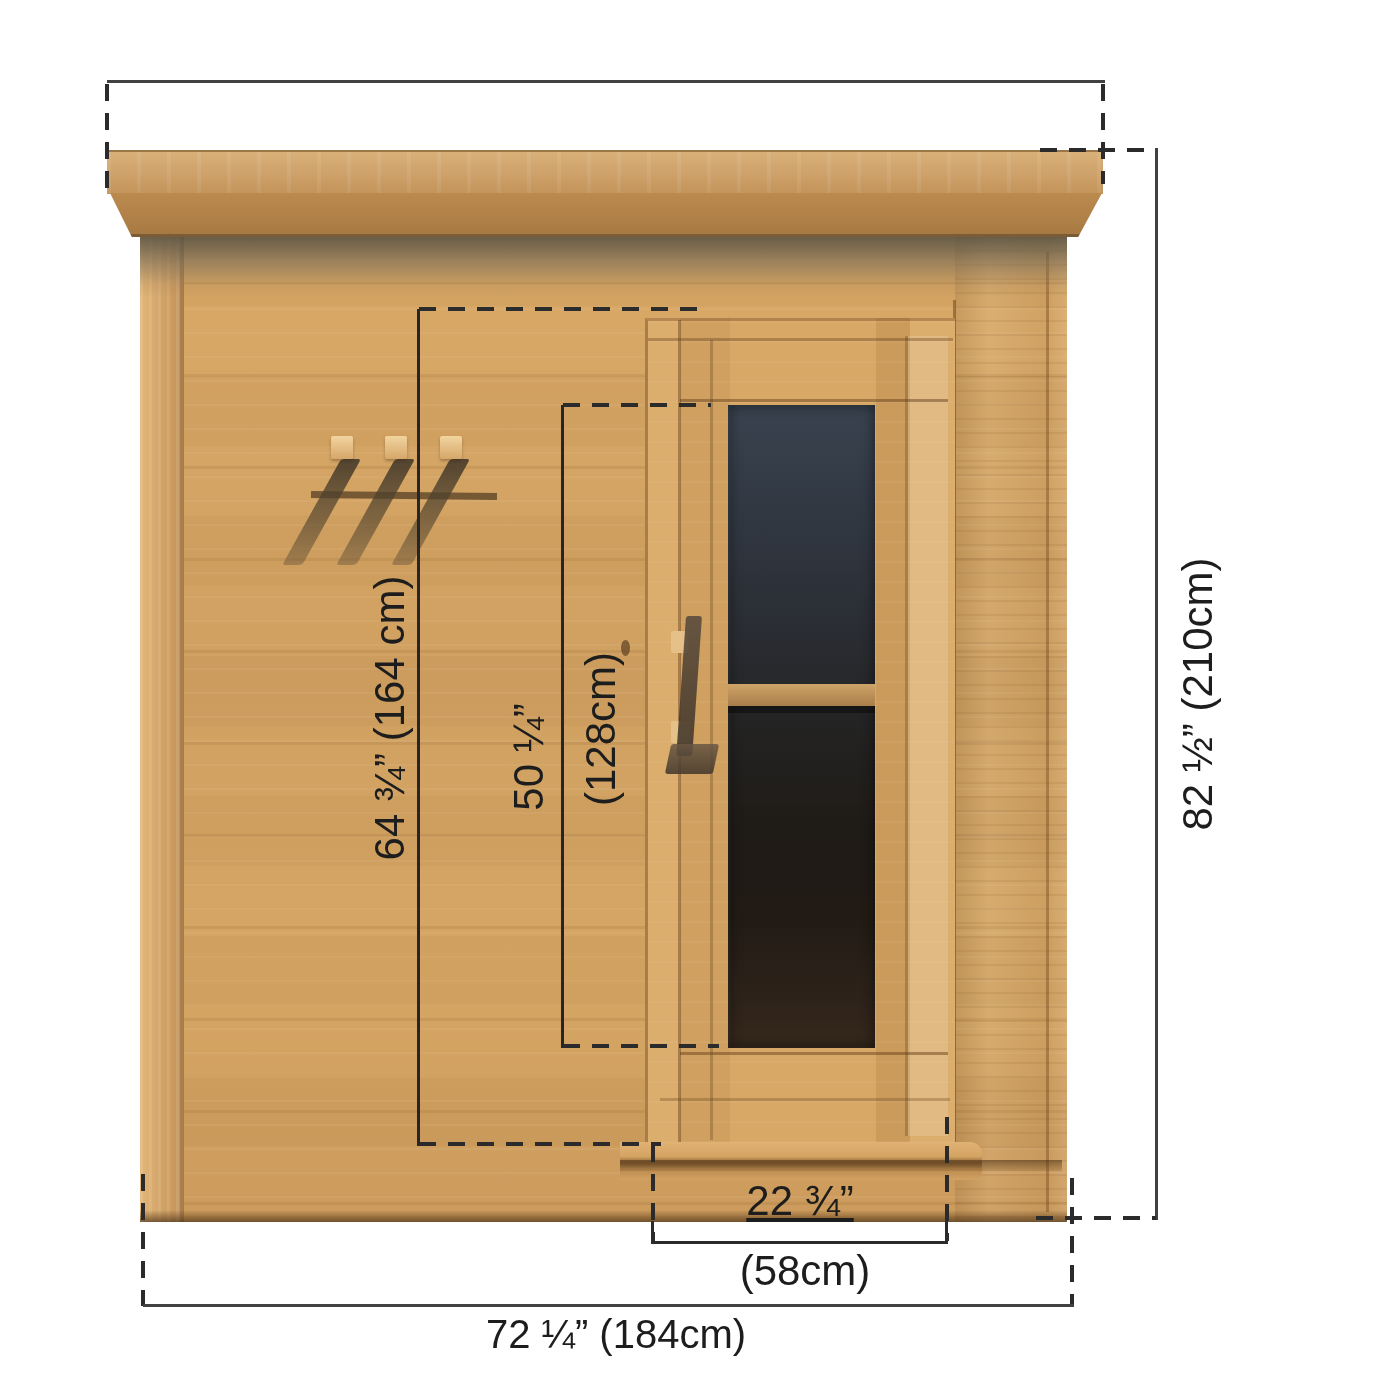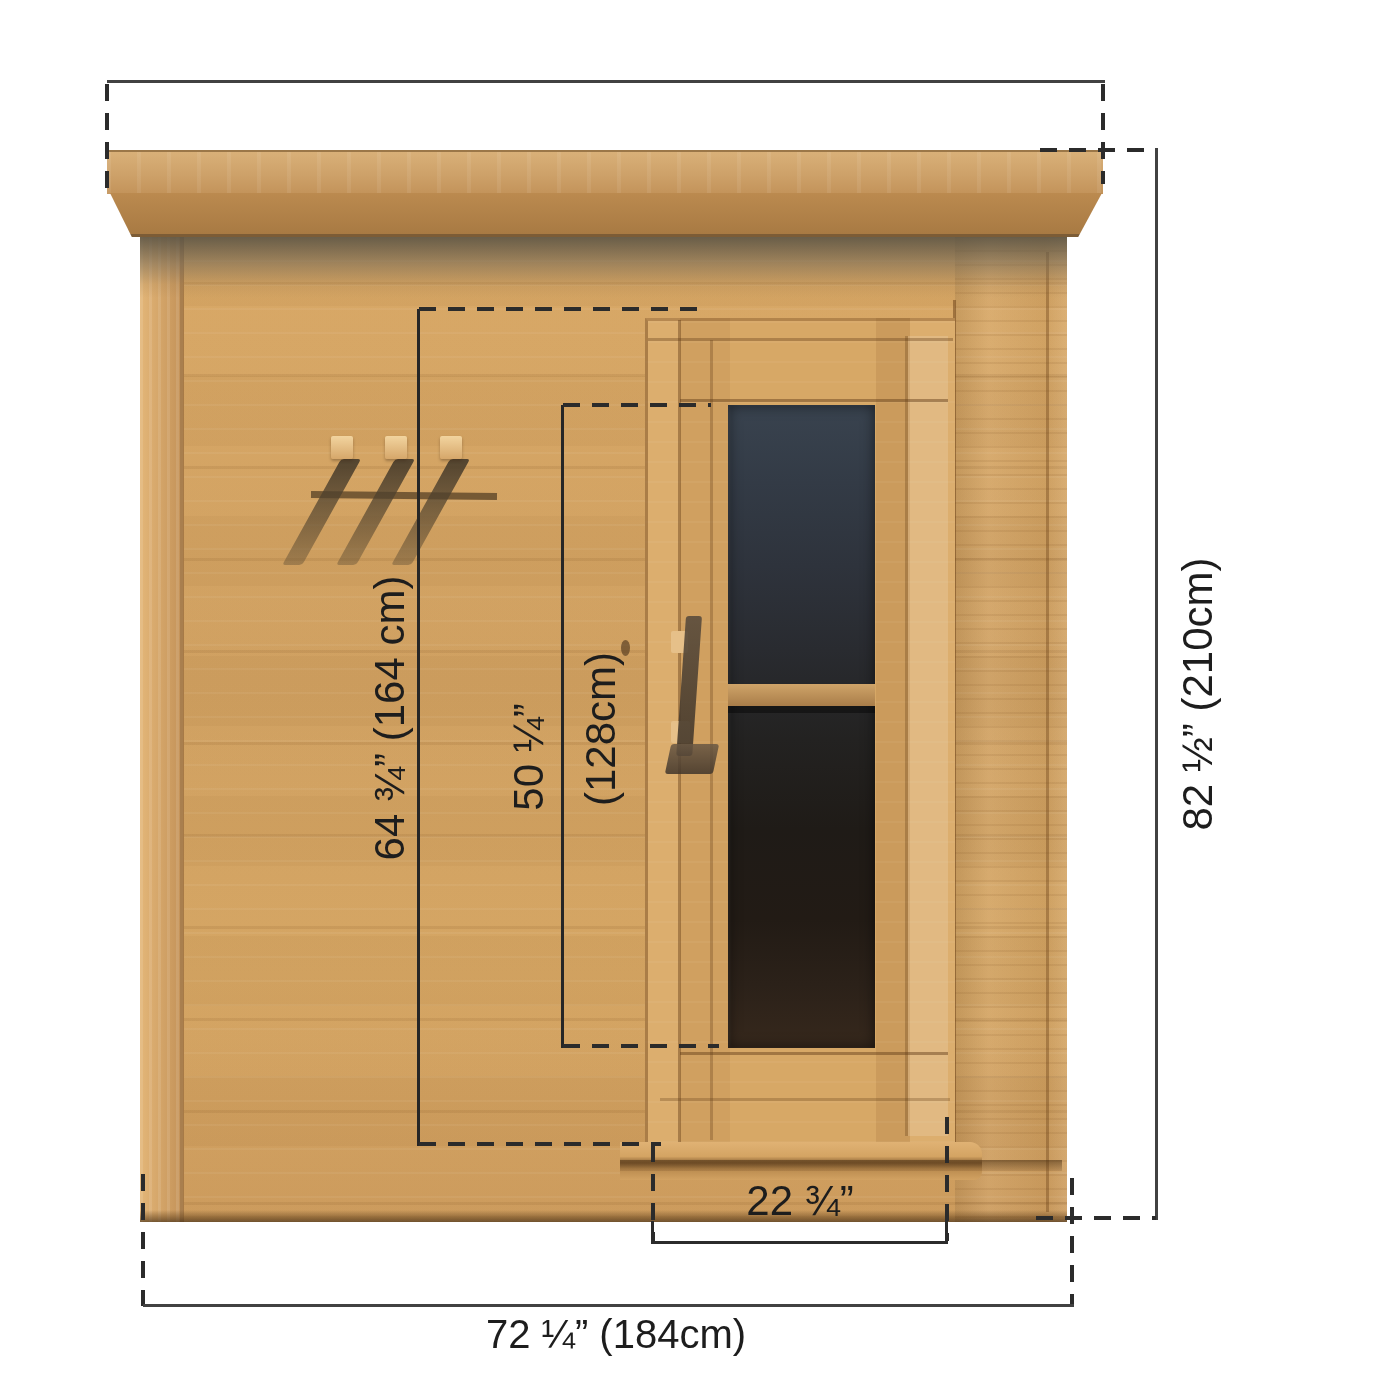--- a/index.html
+++ b/index.html
@@ -125,21 +125,21 @@
   .b-dash-l{left:141px;top:1174px;height:132px;}
   .b-dash-r{left:1070px;top:1178px;height:128px;}
   .b-line{left:143px;top:1304px;width:931px;height:3px;}
   .b-label{left:316px;top:1312px;width:600px;}
 
   .dw-dash-l{left:651px;top:1145px;height:96px;}
   .dw-dash-r{left:945px;top:1117px;height:124px;}
   .dw-line{left:651px;top:1241px;width:297px;height:3px;background:#2b2b2b;}
   .dw-tick-l{left:651px;top:1221px;width:3px;height:23px;background:#2b2b2b;}
   .dw-tick-r{left:945px;top:1221px;width:3px;height:23px;background:#2b2b2b;}
-  .dw-in{left:648px;top:1178px;width:304px;font-size:42px;}
+  .dw-in{left:648px;top:1178px;width:304px;font-size:42px;text-decoration:underline;}
   .dw-cm{left:650px;top:1248px;width:310px;font-size:42px;}
 
   .r164-v{left:417px;top:309px;width:3px;height:837px;}
   .r164-top{left:419px;top:307px;width:290px;}
   .r164-bot{left:419px;top:1142px;width:242px;}
   .r164-label{left:140px;top:695px;width:500px;height:46px;font-size:42px;}
 
   .r128-v{left:561px;top:405px;width:3px;height:643px;}
   .r128-top{left:563px;top:403px;width:148px;}
   .r128-bot{left:563px;top:1044px;width:156px;}
@@ -202,20 +202,21 @@
   <div class="dash-v b-dash-r"></div>
   <div class="solid b-line"></div>
   <div class="dim-text b-label">72 ¼” (184cm)</div>
 
   <div class="dash-v dw-dash-l"></div>
   <div class="dash-v dw-dash-r"></div>
   <div class="dw-line"></div>
   <div class="dw-tick-l"></div>
   <div class="dw-tick-r"></div>
   <div class="dim-text dw-in">22 ¾”</div>
+  <div class="dim-text dw-cm">(58cm)</div>
 
   <div class="rectline r164-v"></div>
   <div class="dash-h r164-top"></div>
   <div class="dash-h r164-bot"></div>
   <div class="dim-text rot r164-label">64 ¾” (164 cm)</div>
 
   <div class="rectline r128-v"></div>
   <div class="dash-h r128-top"></div>
   <div class="dash-h r128-bot"></div>
   <div class="dim-text rot r128-in">50 ¼”</div>

